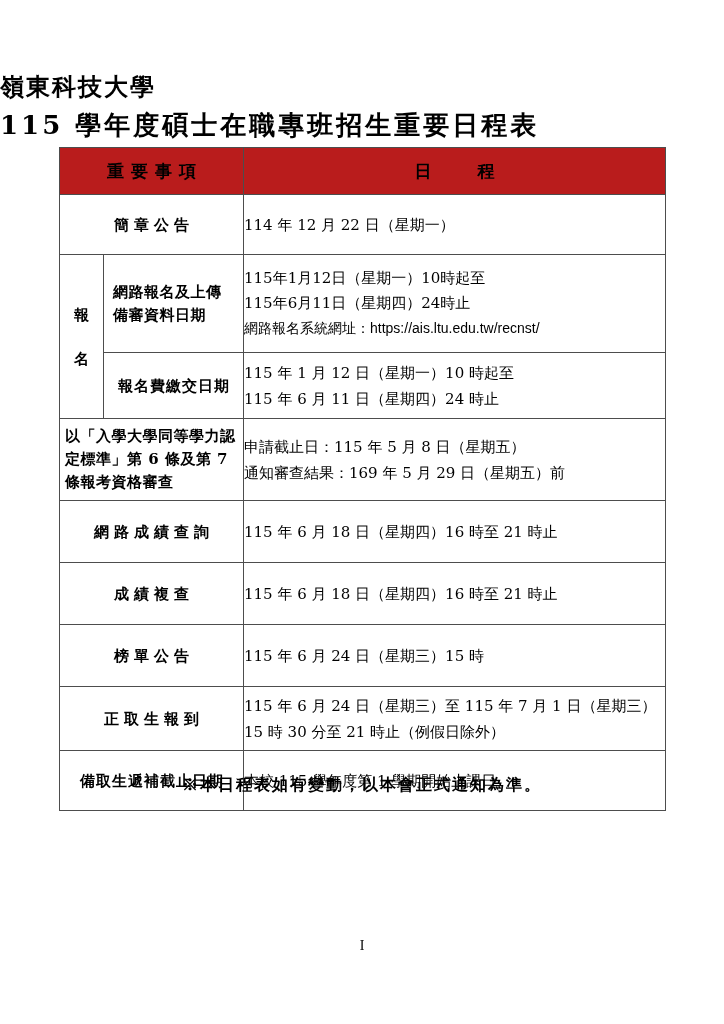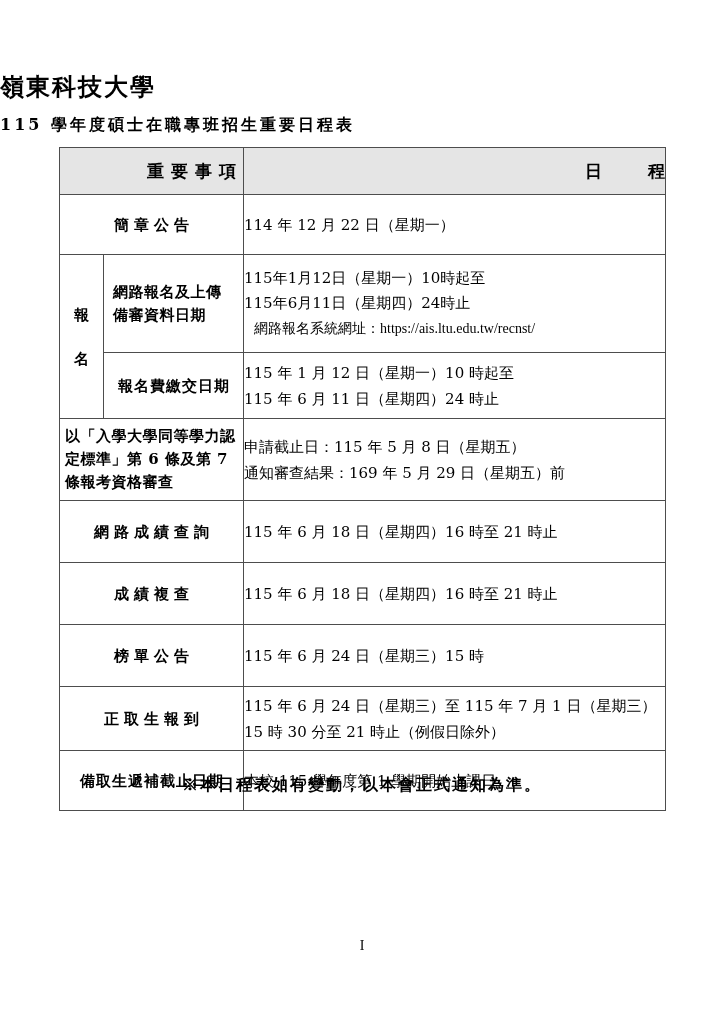--- a/index.html
+++ b/index.html
@@ -32,21 +32,21 @@
     text-align: left;
   }
   .title-line1 {
     font-size: 24px;
     font-weight: 700;
     letter-spacing: 2px;
     line-height: 34px;
     white-space: nowrap;
   }
   .title-line2 {
-    font-size: 16px;
+    font-size: 26px;
     font-weight: 700;
     letter-spacing: 3px;
     line-height: 34px;
     margin-top: 4px;
     white-space: nowrap;
   }
 
   
   .schedule-table {
     position: absolute;
@@ -61,23 +61,23 @@
     border: 1px solid #4d4d4d;
     padding: 0;
     vertical-align: middle;
   }
 
   .col-group  { width: 44px; }
   .col-label  { width: 140px; }
   .col-value  { width: 422px; }
 
   .head-row td {
-    background: #e5e5e5;
+    background: #b91c1c;
     height: 46px;
-    text-align: right;
+    text-align: center;
     font-size: 17px;
     font-weight: 700;
     letter-spacing: 7px;
     text-indent: 7px;
   }
   .head-schedule {
     letter-spacing: 0 !important;
     text-indent: 0 !important;
   }
   .head-schedule span.gap {
@@ -134,23 +134,22 @@
     text-align: left;
   }
   .value-cell .vline {
     display: block;
     white-space: nowrap;
   }
   .value-cell.compact {
     line-height: 25px;
   }
   .url-text {
-    font-family: Liberation Serif, serif;
+    font-family: Liberation Sans, sans-serif;
     font-size: 14px;
-    margin-left: 10px;
   }
 
   
   .r-announce  { height: 60px; }
   .r-online    { height: 98px; }
   .r-fee       { height: 66px; }
   .r-equiv     { height: 76px; }
   .r-query     { height: 62px; }
   .r-recheck   { height: 62px; }
   .r-list      { height: 62px; }

